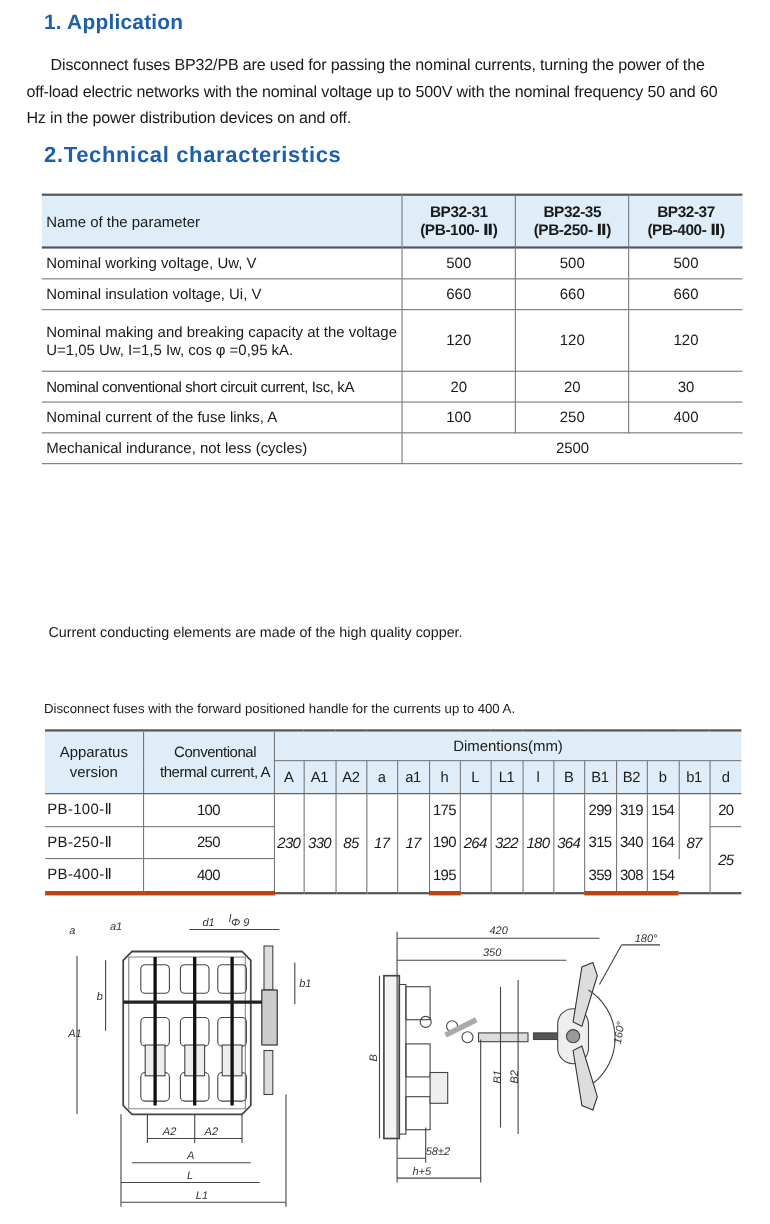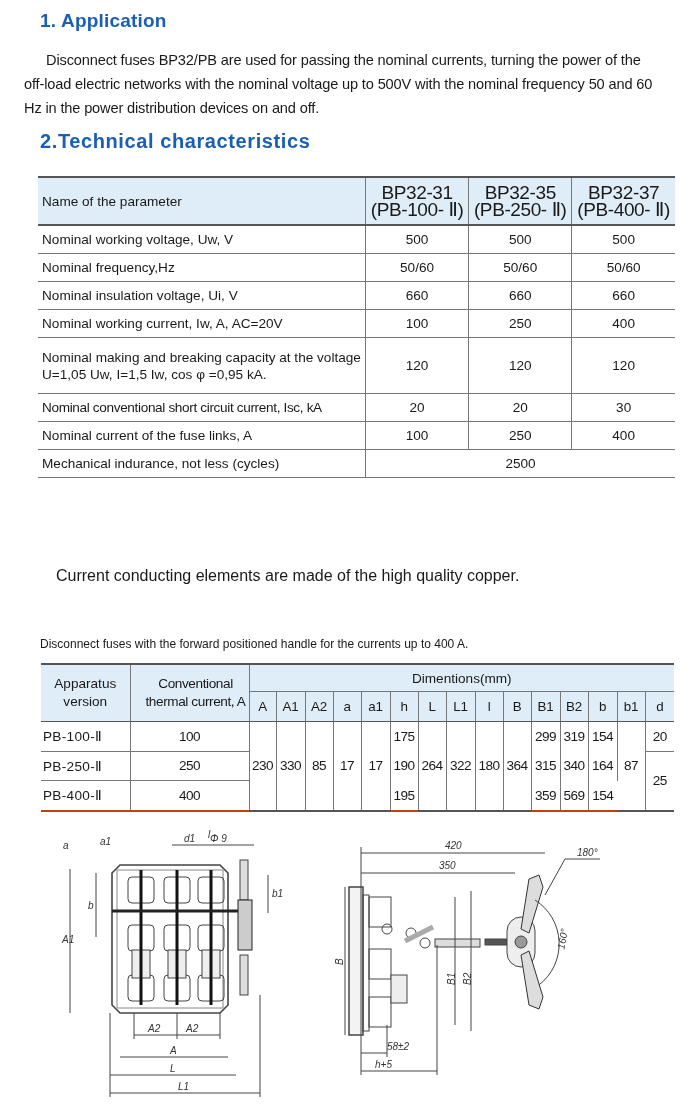--- a/index.html
+++ b/index.html
@@ -12,40 +12,40 @@
           text-indent:22px; letter-spacing:-0.15px; margin:0; }
   table { border-collapse:collapse; position:absolute; }
   td, th { padding:0; font-weight:normal; }
   
   #t1 { left:38px; top:176px; width:637px; font-size:13.6px; table-layout:fixed; }
   #t1 th { background:#deedf7; height:46px; border-top:2px solid #555; border-bottom:2px solid #555; }
   #t1 td { border-bottom:1.5px solid #777; height:27px; }
   #t1 .c0 { text-align:left; padding-left:4px; width:323px; border-right:1.5px solid #777; }
   #t1 .cv { text-align:center; border-right:1.5px solid #777; }
   #t1 .cv:last-child { border-right:none; }
-  #t1 th.cv { font-size:19px; line-height:17px; letter-spacing:-0.4px; }
+  #t1 th.cv { font-size:14px; line-height:17px; letter-spacing:-0.4px;font-weight:bold; }
   #t1 tr.tall td { height:55px; line-height:17px; }
-  .note { position:absolute; left:56px; top:567px; font-size:16px; margin:0; }
+  .note { position:absolute; left:44px; top:567px; font-size:13px; margin:0; }
   .note2 { position:absolute; left:40px; top:637px; font-size:12px; margin:0; }
   
   #t2 { left:41px; top:663px; width:633px; font-size:13.6px; table-layout:fixed; }
   #t2 th { background:#deedf7; border-right:1.2px solid #777;margin-top:24px; }
   #t2 tr.r1 th { border-top:2px solid #555; height:26px; }
   #t2 tr.r1 th.dimhead { border-bottom:1.2px solid #777; border-right:none; }
   #t2 tr.r2 th { height:29px; font-size:13.4px; letter-spacing:-0.3px; }
   #t2 tr.r2 th:last-child { border-right:none; }
   #t2 th.hv { line-height:18px; border-bottom:1.5px solid #555; }
   #t2 tr.r2 th { border-bottom:1.5px solid #555; }
   #t2 td { height:28.5px; border-right:1.2px solid #777; text-align:center; letter-spacing:-0.6px; }
   #t2 td:last-child { border-right:none; }
   #t2 td.ver { text-align:left; padding-left:2px; letter-spacing:0.3px; border-bottom:1.2px solid #777; }
   #t2 td.cur { border-bottom:1.2px solid #777; }
   #t2 td.bline { border-bottom:1.2px solid #777; }
-  #t2 tr:last-child td { border-bottom:2px solid #c2410c; }
-  #t2 td.spanb { border-bottom:2px solid #555; }
+  #t2 tr:last-child td { border-bottom:4px solid #c2410c; }
+  #t2 td.spanb { border-bottom:2px solid #555;font-style:italic; }
   .drawing { position:absolute; }
   .drawing svg { display:block; }
   .dimlbl { font-family:"Liberation Sans", sans-serif; font-style:italic; font-size:10px; fill:#333; }
 </style>
 </head>
 <body>
 
 <h1 class="h h1">1. Application</h1>
 <p class="para">Disconnect fuses BP32/PB are used for passing the nominal currents, turning the power of the off-load electric networks with the nominal voltage up to 500V with the nominal frequency 50 and 60 Hz in the power distribution devices on and off.</p>
 <h2 class="h h2">2.Technical characteristics</h2>
@@ -58,36 +58,24 @@
     <th class="cv"><span>BP32-35</span><br><span>(PB-250- Ⅱ)</span></th>
     <th class="cv"><span>BP32-37</span><br><span>(PB-400- Ⅱ)</span></th>
   </tr>
   <tr>
     <td class="c0">Nominal working voltage, Uw, V</td>
     <td class="cv">500</td>
     <td class="cv">500</td>
     <td class="cv">500</td>
   </tr>
   <tr>
-    <td class="c0">Nominal frequency,Hz</td>
-    <td class="cv">50/60</td>
-    <td class="cv">50/60</td>
-    <td class="cv">50/60</td>
-  </tr>
-  <tr>
     <td class="c0">Nominal insulation voltage, Ui, V</td>
     <td class="cv">660</td>
     <td class="cv">660</td>
     <td class="cv">660</td>
-  </tr>
-  <tr>
-    <td class="c0">Nominal working current, Iw, A, AC=20V</td>
-    <td class="cv">100</td>
-    <td class="cv">250</td>
-    <td class="cv">400</td>
   </tr>
   <tr class="tall">
     <td class="c0">Nominal making and breaking capacity at the voltage U=1,05 Uw, I=1,5 Iw, cos φ =0,95 kA.</td>
     <td class="cv">120</td>
     <td class="cv">120</td>
     <td class="cv">120</td>
   </tr>
   <tr>
     <td class="c0" style="letter-spacing:-0.35px;">Nominal conventional short circuit current, Isc, kA</td>
     <td class="cv">20</td>
@@ -179,21 +167,21 @@
     <td>315</td>
     <td>340</td>
     <td>164</td>
     <td rowspan="2" class="spanb">25</td>
   </tr>
   <tr>
     <td class="ver">PB-400-Ⅱ</td>
     <td class="cur">400</td>
     <td>195</td>
     <td>359</td>
-    <td>569</td>
+    <td>308</td>
     <td>154</td>
   </tr>
 </tbody>
   </table>
 
 <div class="drawing" style="left:60px; top:825px;">
   <svg width="240" height="285" viewBox="0 0 240 285">
     <g stroke="#444" fill="none" stroke-width="1">
 
       <path d="M60 40 L160 40 L168 48 L168 180 L160 188 L60 188 L52 180 L52 48 Z" stroke-width="1.6"></path>

